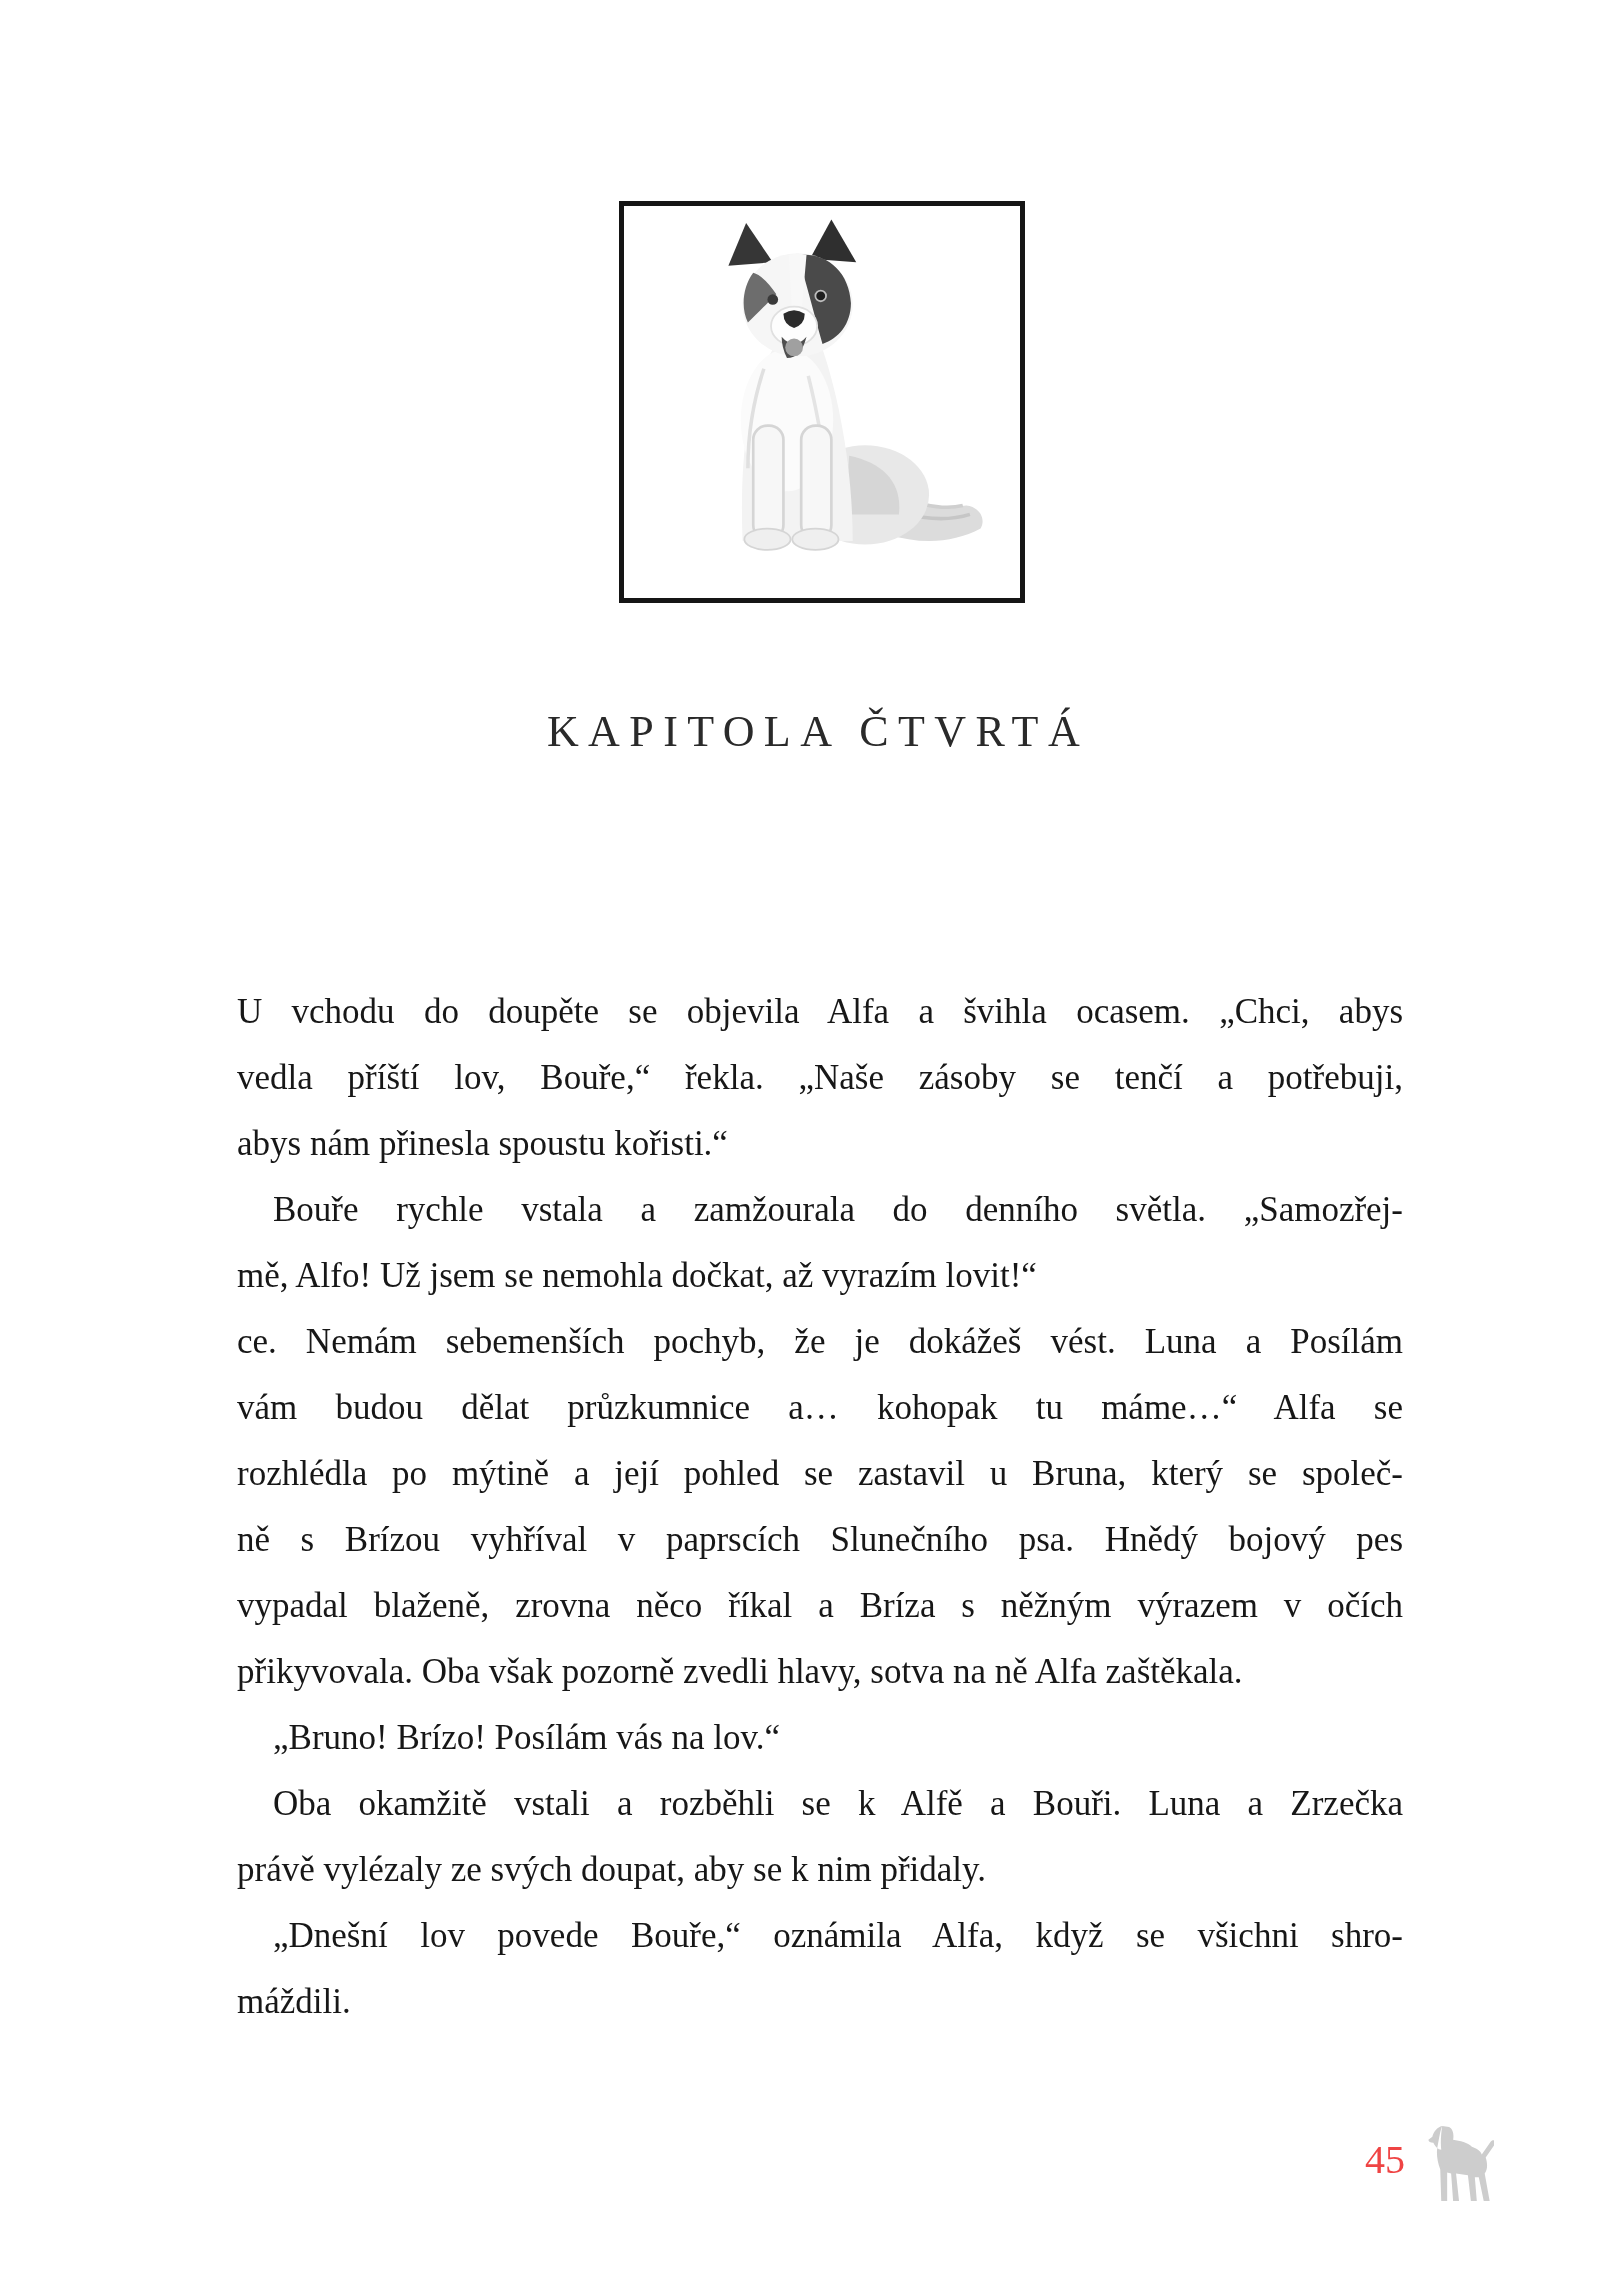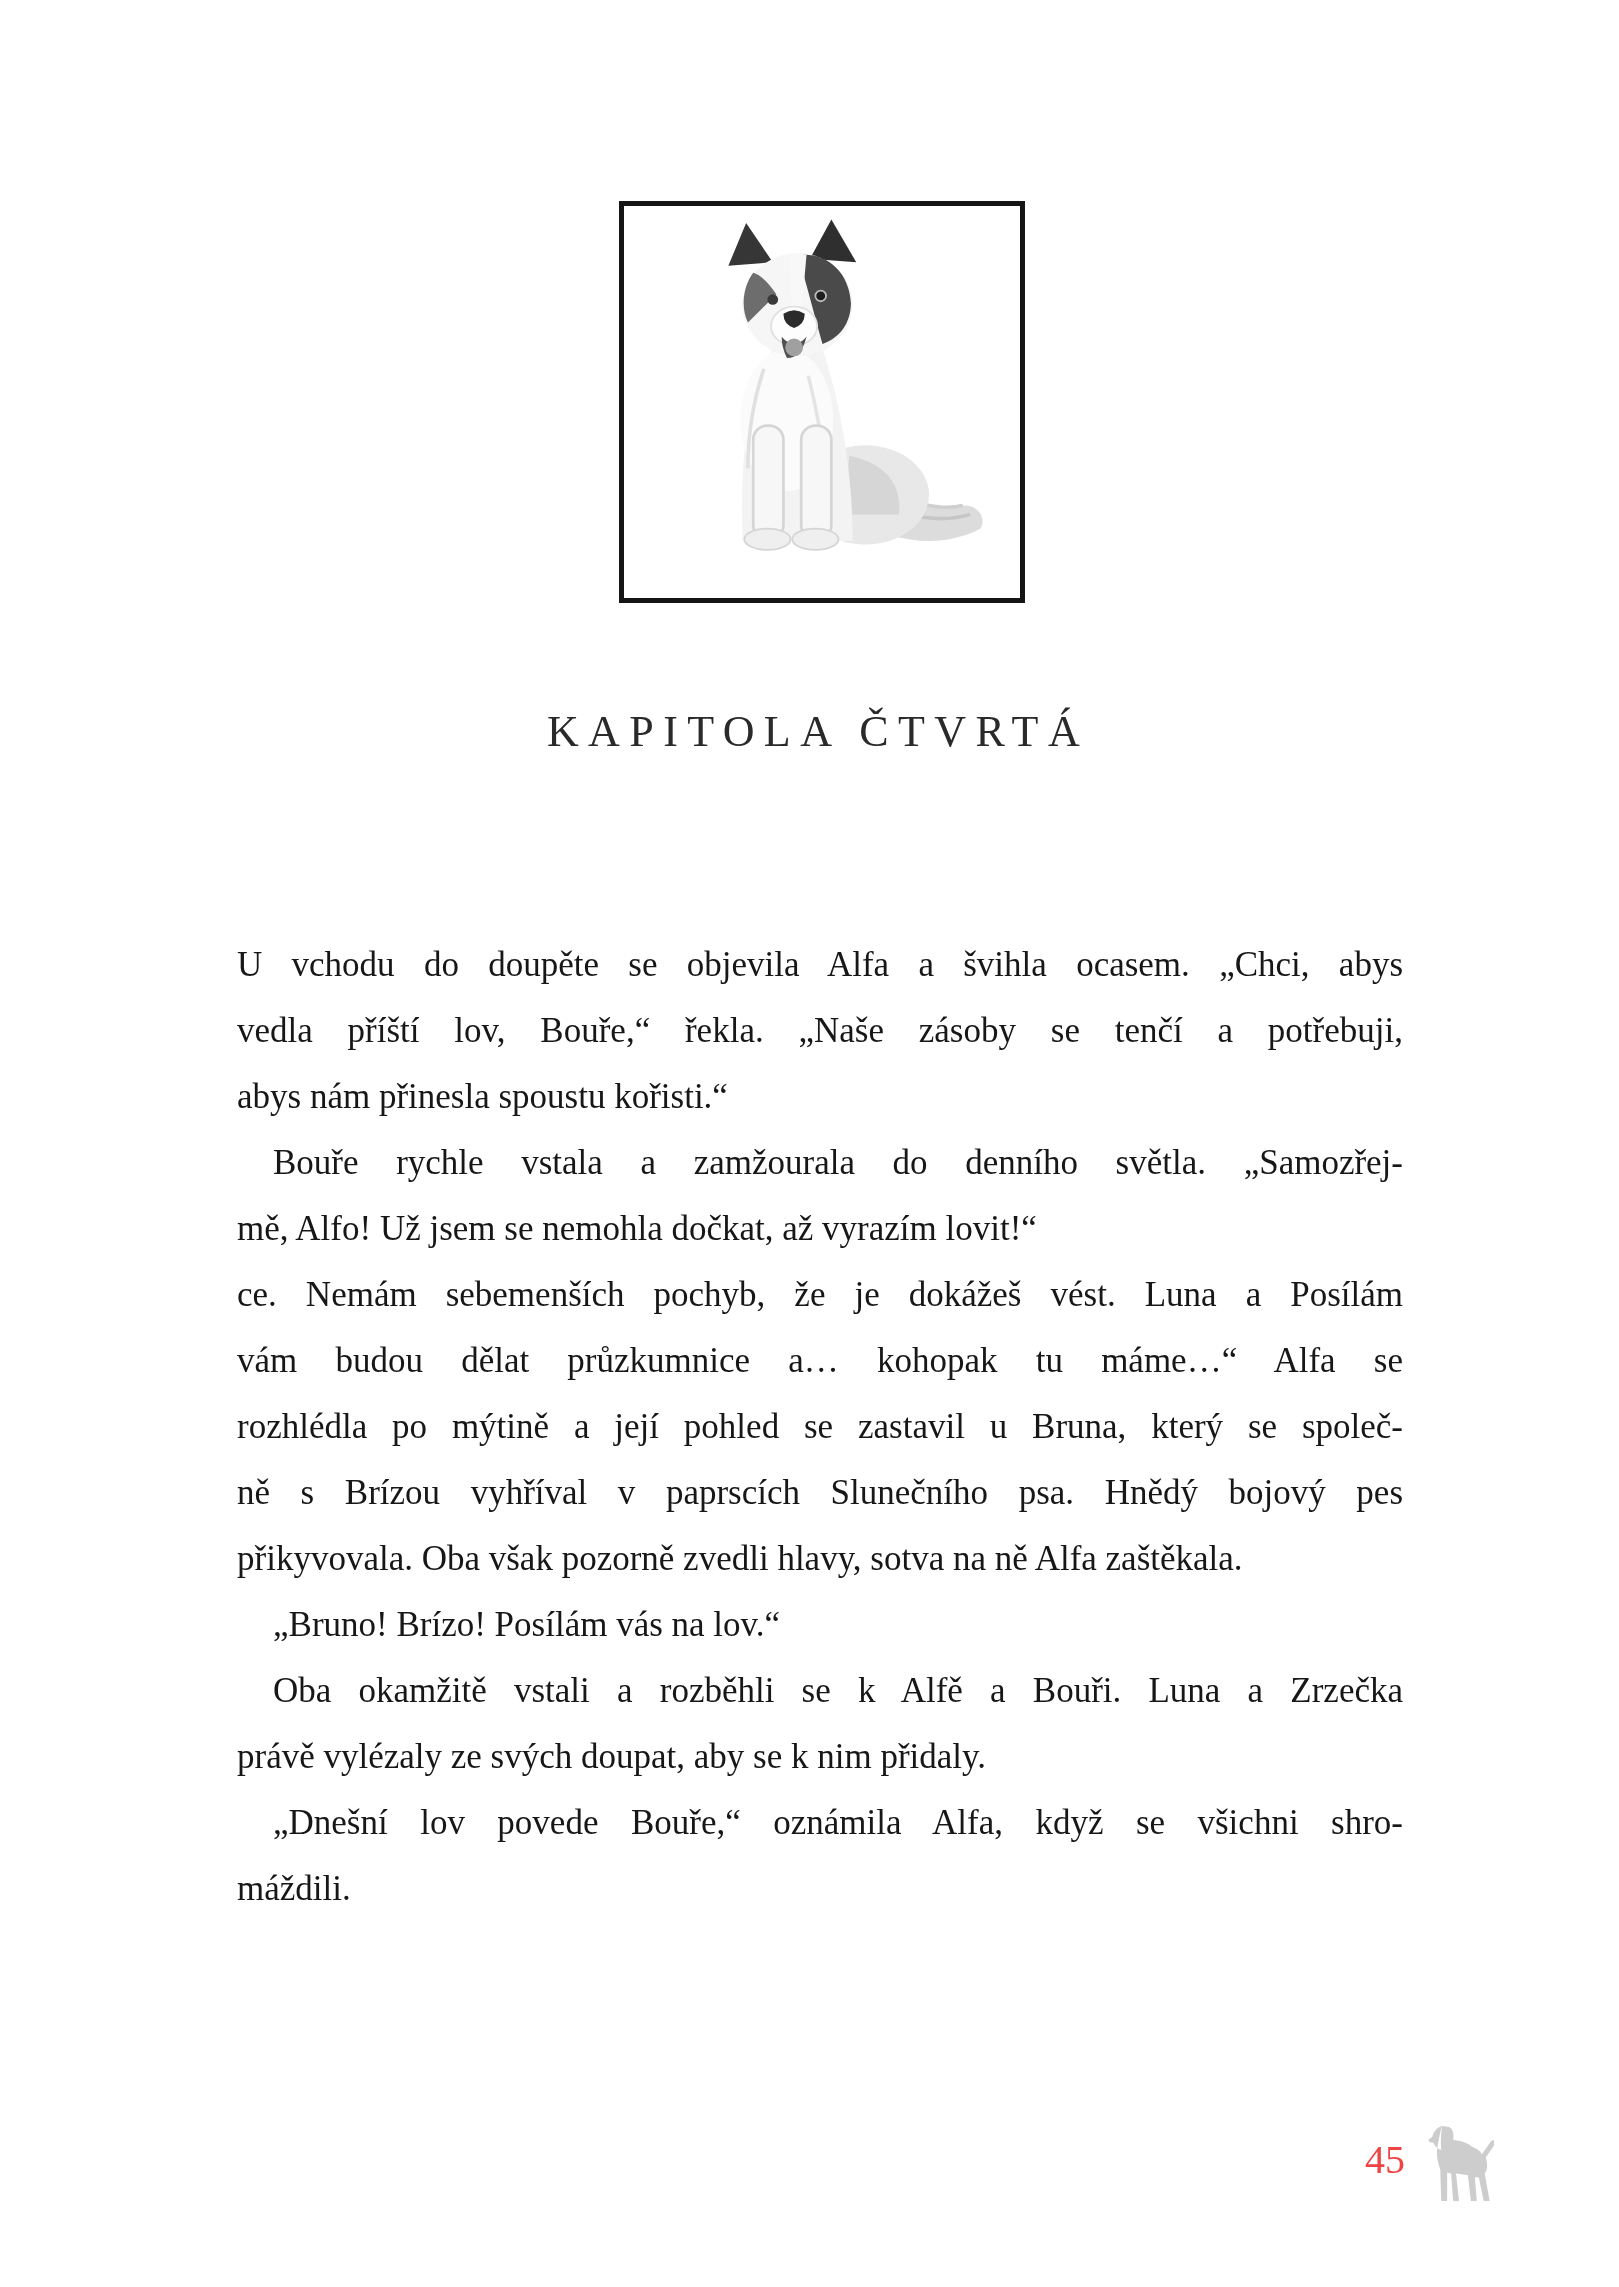--- a/index.html
+++ b/index.html
@@ -29,21 +29,21 @@
     position: absolute; left: 0; top: 698px; width: 100%;
     text-align: center;
     font-size: 44px; font-weight: 400;
     letter-spacing: 9.4px;
     color: #2a2a2a;
     margin: 8px;
   }
 
   
   .body-text {
-    position: absolute; left: 237px; top: 932px; width: 1166px;
+    position: absolute; left: 237px; top: 979px; width: 1166px;
     font-size: 35px; line-height: 66px;
     color: #171717;
   }
   .ln { text-align: left; }
   .ln.j { text-align: justify; text-align-last: justify; }
   .ln.ind { text-indent: 36px; }
 
   
   .page-number {
     position: absolute; left: 1311px; top: 2136px; width: 94px;
@@ -104,20 +104,21 @@
   <div class="body-text">
     <div class="ln j">U vchodu do doupěte se objevila Alfa a švihla ocasem. „Chci, abys</div>
     <div class="ln j">vedla příští lov, Bouře,“ řekla. „Naše zásoby se tenčí a potřebuji,</div>
     <div class="ln">abys nám přinesla spoustu kořisti.“</div>
     <div class="ln j ind">Bouře rychle vstala a zamžourala do denního světla. „Samozřej-</div>
     <div class="ln">mě, Alfo! Už jsem se nemohla dočkat, až vyrazím lovit!“</div>
     <div class="ln j">ce. Nemám sebemenších pochyb, že je dokážeš vést. Luna a Posílám</div>
     <div class="ln j">vám budou dělat průzkumnice a… kohopak tu máme…“ Alfa se</div>
     <div class="ln j">rozhlédla po mýtině a její pohled se zastavil u Bruna, který se společ-</div>
     <div class="ln j">ně s Brízou vyhříval v paprscích Slunečního psa. Hnědý bojový pes</div>
+    <div class="ln j">vypadal blaženě, zrovna něco říkal a Bríza s něžným výrazem v očích</div>
     <div class="ln">přikyvovala. Oba však pozorně zvedli hlavy, sotva na ně Alfa zaštěkala.</div>
     <div class="ln ind">„Bruno! Brízo! Posílám vás na lov.“</div>
     <div class="ln j ind">Oba okamžitě vstali a rozběhli se k Alfě a Bouři. Luna a Zrzečka</div>
     <div class="ln">právě vylézaly ze svých doupat, aby se k nim přidaly.</div>
     <div class="ln j ind">„Dnešní lov povede Bouře,“ oznámila Alfa, když se všichni shro-</div>
     <div class="ln">máždili.</div>
   </div>
 
   <div class="page-number">45</div>
 

